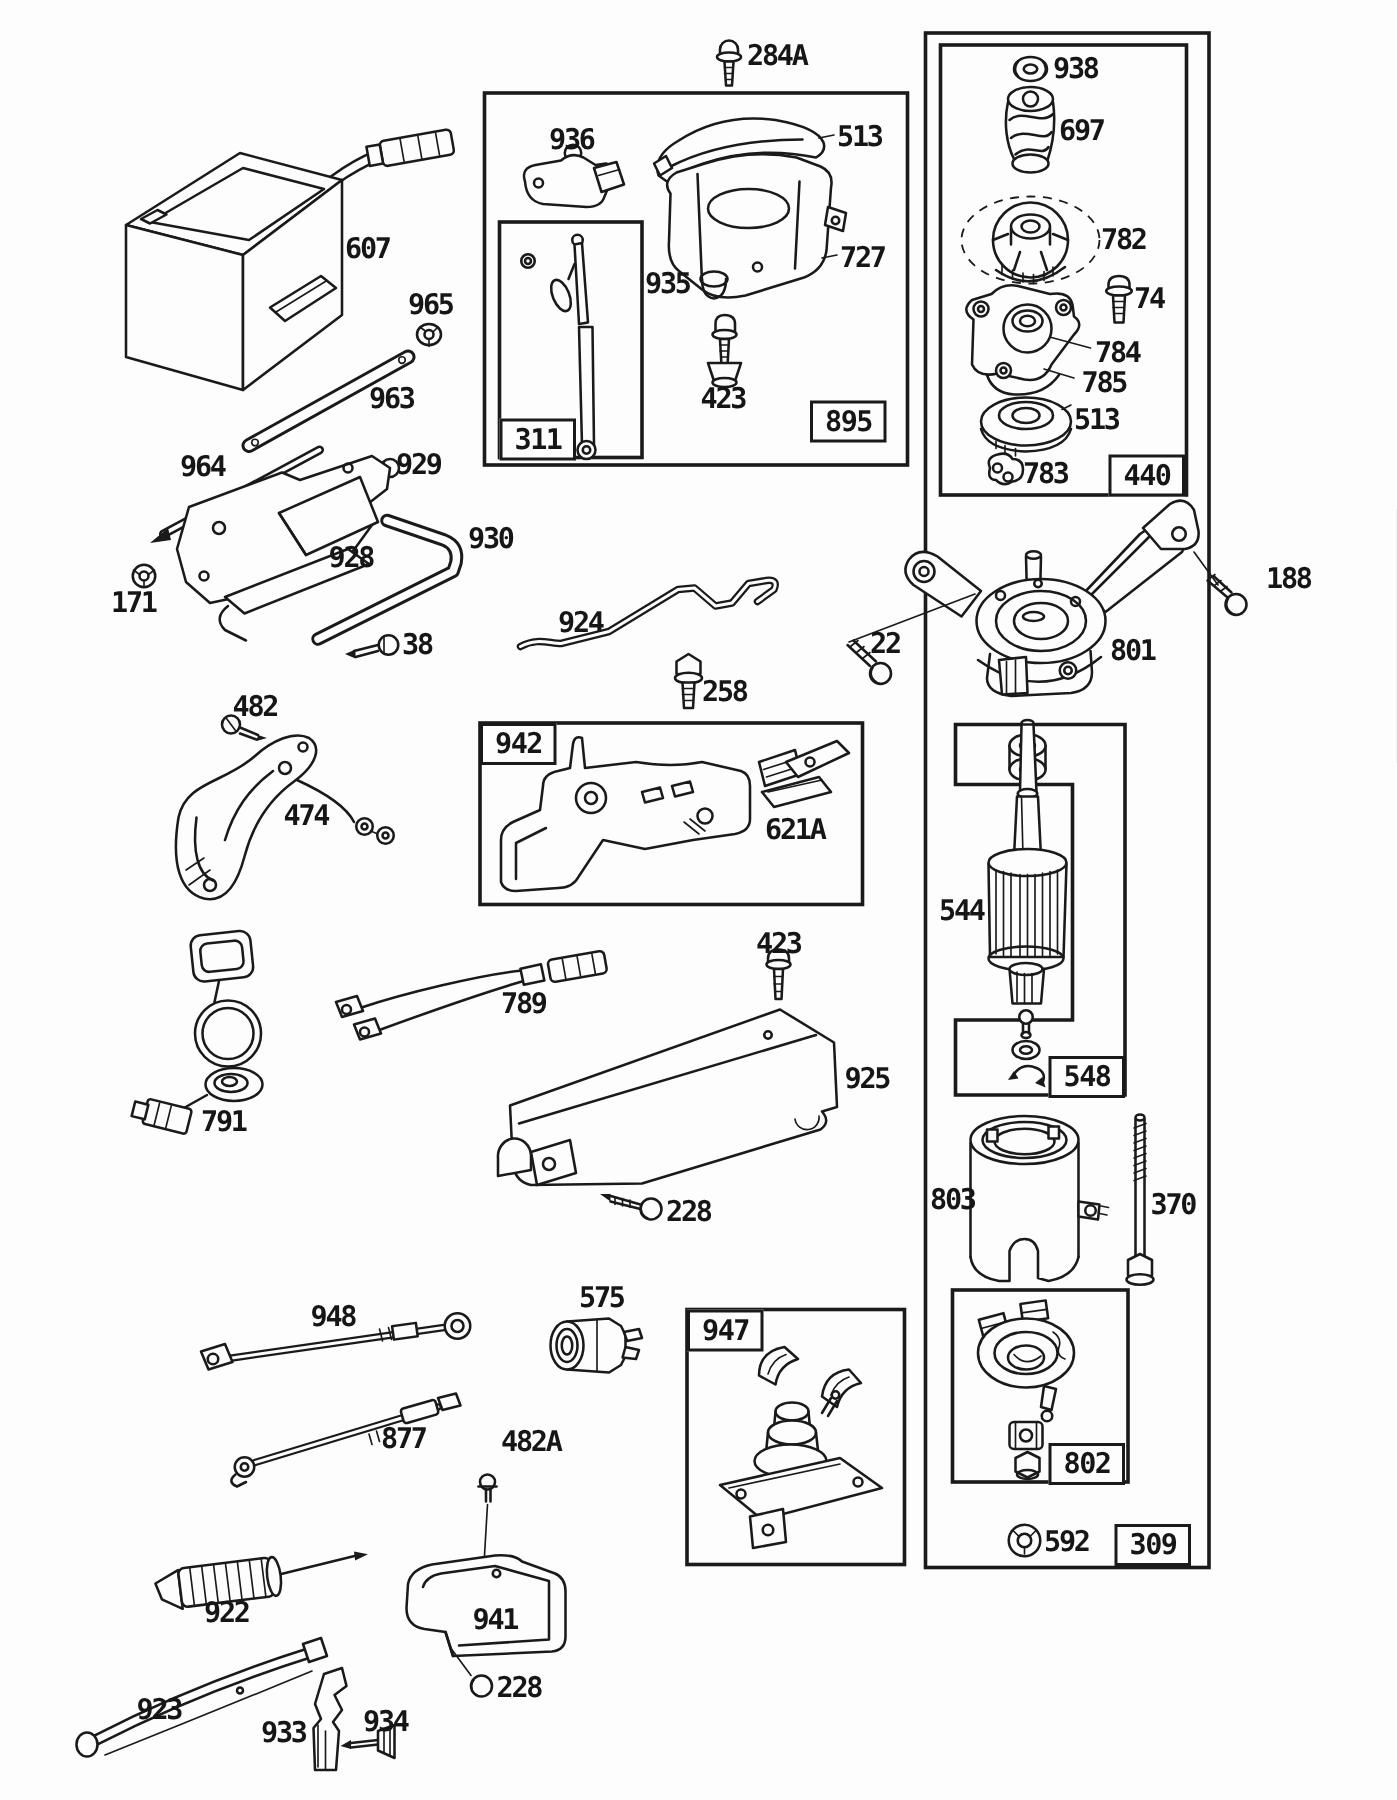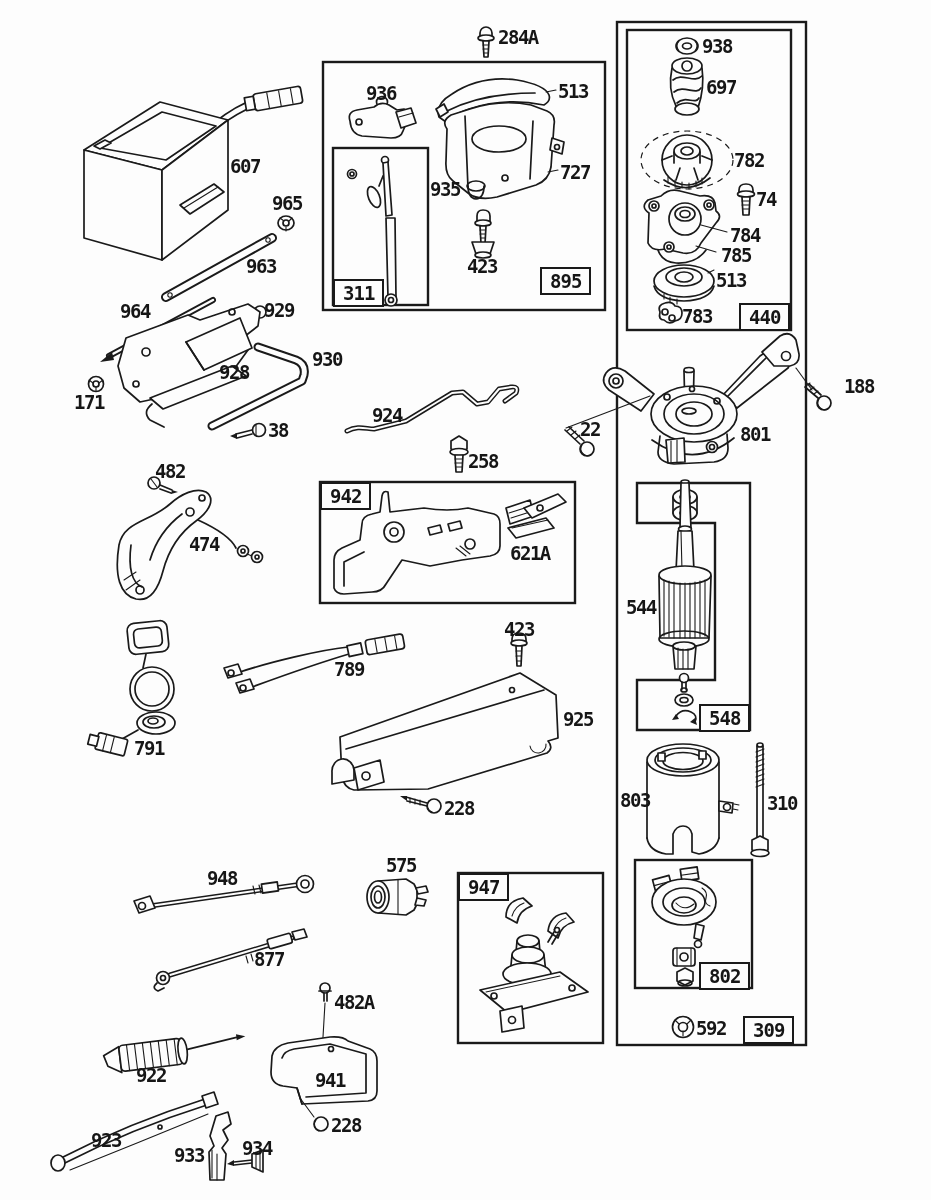--- a/index.html
+++ b/index.html
@@ -581,27 +581,27 @@
 <span class="lbl" style="left:155px;top:462px">482</span>
 <span class="lbl" style="left:189px;top:535px">474</span>
 <span class="lbl" style="left:510px;top:544px">621A</span>
 <span class="lbl" style="left:626px;top:598px">544</span>
 <span class="lbl" style="left:334px;top:660px">789</span>
 <span class="lbl" style="left:504px;top:620px">423</span>
 <span class="lbl" style="left:563px;top:710px">925</span>
 <span class="lbl" style="left:444px;top:799px">228</span>
 <span class="lbl" style="left:134px;top:739px">791</span>
 <span class="lbl" style="left:620px;top:791px">803</span>
-<span class="lbl" style="left:767px;top:794px">310</span>
+<span class="lbl" style="left:767px;top:794px">370</span>
 <span class="lbl" style="left:207px;top:869px">948</span>
 <span class="lbl" style="left:386px;top:856px">575</span>
 <span class="lbl" style="left:254px;top:950px">877</span>
 <span class="lbl" style="left:696px;top:1019px">592</span>
 <span class="lbl" style="left:136px;top:1066px">922</span>
-<span class="lbl" style="left:334px;top:993px">482A</span>
+<span class="lbl" style="left:334px;top:952px">482A</span>
 <span class="lbl" style="left:315px;top:1071px">941</span>
 <span class="lbl" style="left:331px;top:1116px">228</span>
 <span class="lbl" style="left:91px;top:1131px">923</span>
 <span class="lbl" style="left:174px;top:1146px">933</span>
 <span class="lbl" style="left:242px;top:1139px">934</span>
 
 <span class="boxlbl" style="left:333px;top:279px">311</span>
 <span class="boxlbl" style="left:540px;top:267px">895</span>
 <span class="boxlbl" style="left:739px;top:303px">440</span>
 <span class="boxlbl" style="left:320px;top:482px">942</span>

